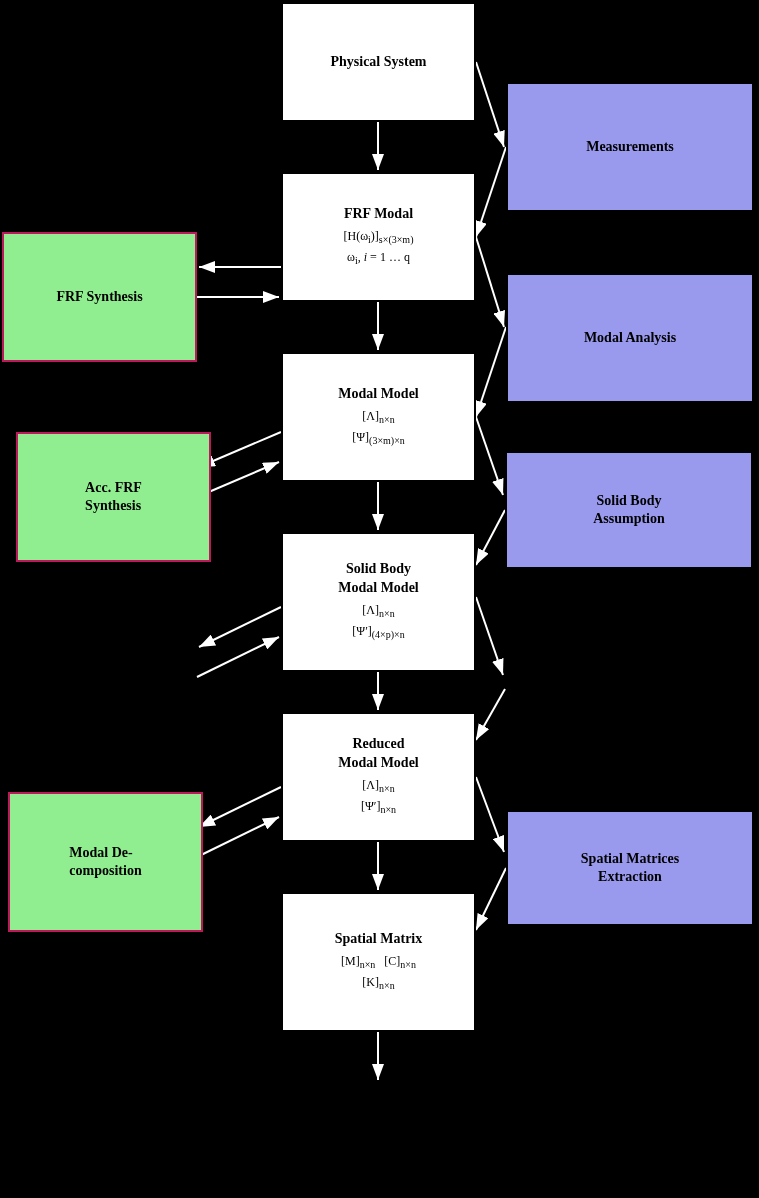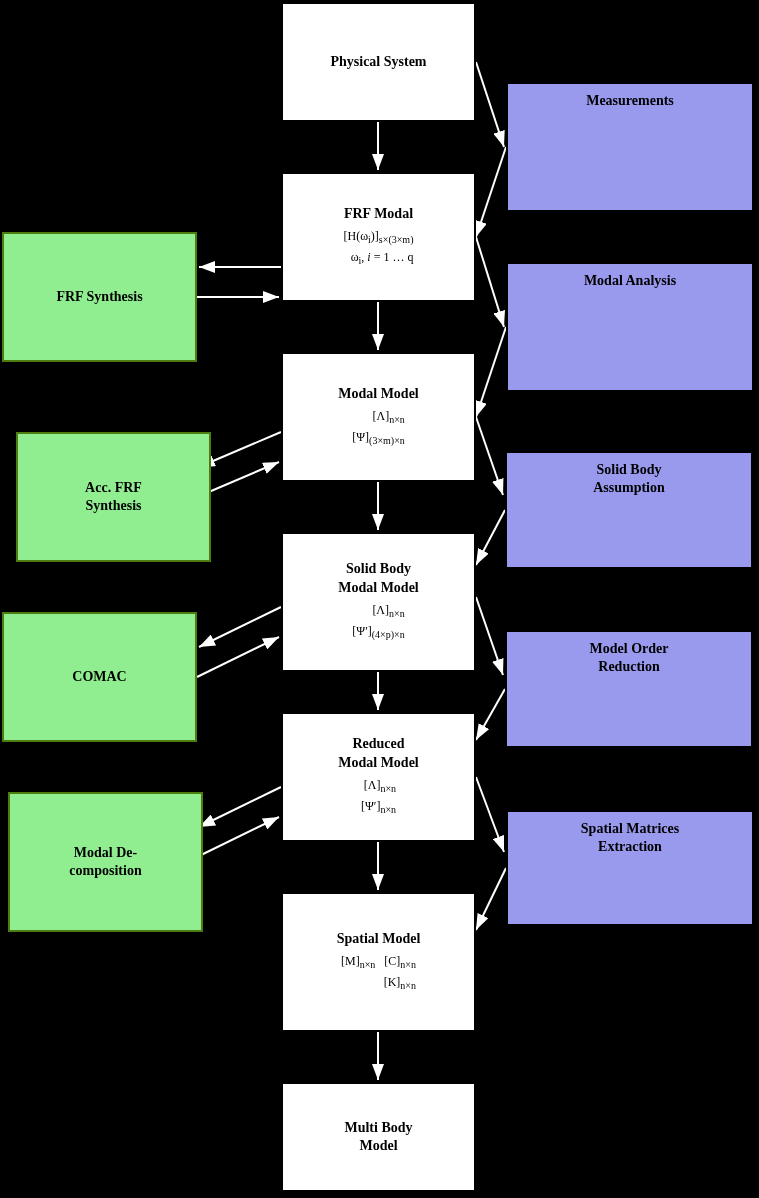--- a/index.html
+++ b/index.html
@@ -29,52 +29,52 @@
       align-items: center;
       justify-content: center;
       text-align: center;
       padding: 8px;
     }
 
     
     .green-box {
       position: absolute;
       background: #90ee90;
-      border: 2px solid #4d7c0f;
+      border: 2px solid #be185d;
+      display: flex;
+      flex-direction: column;
+      align-items: center;
+      justify-content: center;
+      text-align: left;
+      padding: 8px;
+    }
+
+    
+    .blue-box {
+      position: absolute;
+      background: #9999ee;
+      border: 2px solid #000;
       display: flex;
       flex-direction: column;
       align-items: center;
       justify-content: center;
       text-align: center;
       padding: 8px;
     }
 
-    
-    .blue-box {
-      position: absolute;
-      background: #9999ee;
-      border: 2px solid #000;
-      display: flex;
-      flex-direction: column;
-      align-items: center;
-      justify-content: flex-start;
-      text-align: center;
-      padding: 8px;
-    }
-
     .box-title {
       font-weight: bold;
       font-size: 14px;
       line-height: 1.3;
     }
 
     .box-content {
       font-size: 12px;
       margin-top: 4px;
-      text-align: right;
+      text-align: center;
       line-height: 1.6;
     }
 
     
     .arrows-svg {
       position: absolute;
       top: 0;
       left: 0;
       width: 759px;
       height: 1198px;
@@ -171,60 +171,51 @@
 
   <div class="white-box" style="left:281px; top:712px; width:195px; height:130px;">
     <span class="box-title">Reduced<br>Modal Model</span>
     <div class="box-content">
       [Λ]<sub>n×n</sub><br>
       [Ψ′]<sub>n×n</sub>
     </div>
   </div>
 
   <div class="white-box" style="left:281px; top:892px; width:195px; height:140px;">
-    <span class="box-title">Spatial Model</span>
+    <span class="box-title">Spatial Matrix</span>
     <div class="box-content">
       [M]<sub>n×n</sub>&nbsp;&nbsp;&nbsp;[C]<sub>n×n</sub><br>
       [K]<sub>n×n</sub>
     </div>
   </div>
 
-  <div class="white-box" style="left:281px; top:1082px; width:195px; height:110px;">
-    <span class="box-title">Multi Body<br>Model</span>
-  </div>
 
   <div class="green-box" style="left:2px; top:232px; width:195px; height:130px;">
     <span class="box-title">FRF Synthesis</span>
   </div>
 
   <div class="green-box" style="left:16px; top:432px; width:195px; height:130px;">
     <span class="box-title">Acc. FRF<br>Synthesis</span>
   </div>
 
-  <div class="green-box" style="left:2px; top:612px; width:195px; height:130px;">
-    <span class="box-title">COMAC</span>
-  </div>
 
   <div class="green-box" style="left:8px; top:792px; width:195px; height:140px;">
     <span class="box-title">Modal De-<br>composition</span>
   </div>
 
   <div class="blue-box" style="left:506px; top:82px; width:248px; height:130px;">
     <span class="box-title">Measurements</span>
   </div>
 
-  <div class="blue-box" style="left:506px; top:262px; width:248px; height:130px;">
+  <div class="blue-box" style="left:506px; top:273px; width:248px; height:130px;">
     <span class="box-title">Modal Analysis</span>
   </div>
 
   <div class="blue-box" style="left:505px; top:451px; width:248px; height:118px;">
     <span class="box-title">Solid Body<br>Assumption</span>
   </div>
 
-  <div class="blue-box" style="left:505px; top:630px; width:248px; height:118px;">
-    <span class="box-title">Model Order<br>Reduction</span>
-  </div>
 
   <div class="blue-box" style="left:506px; top:810px; width:248px; height:116px;">
     <span class="box-title">Spatial Matrices<br>Extraction</span>
   </div>
 
 </div>
 
 </body></html>

